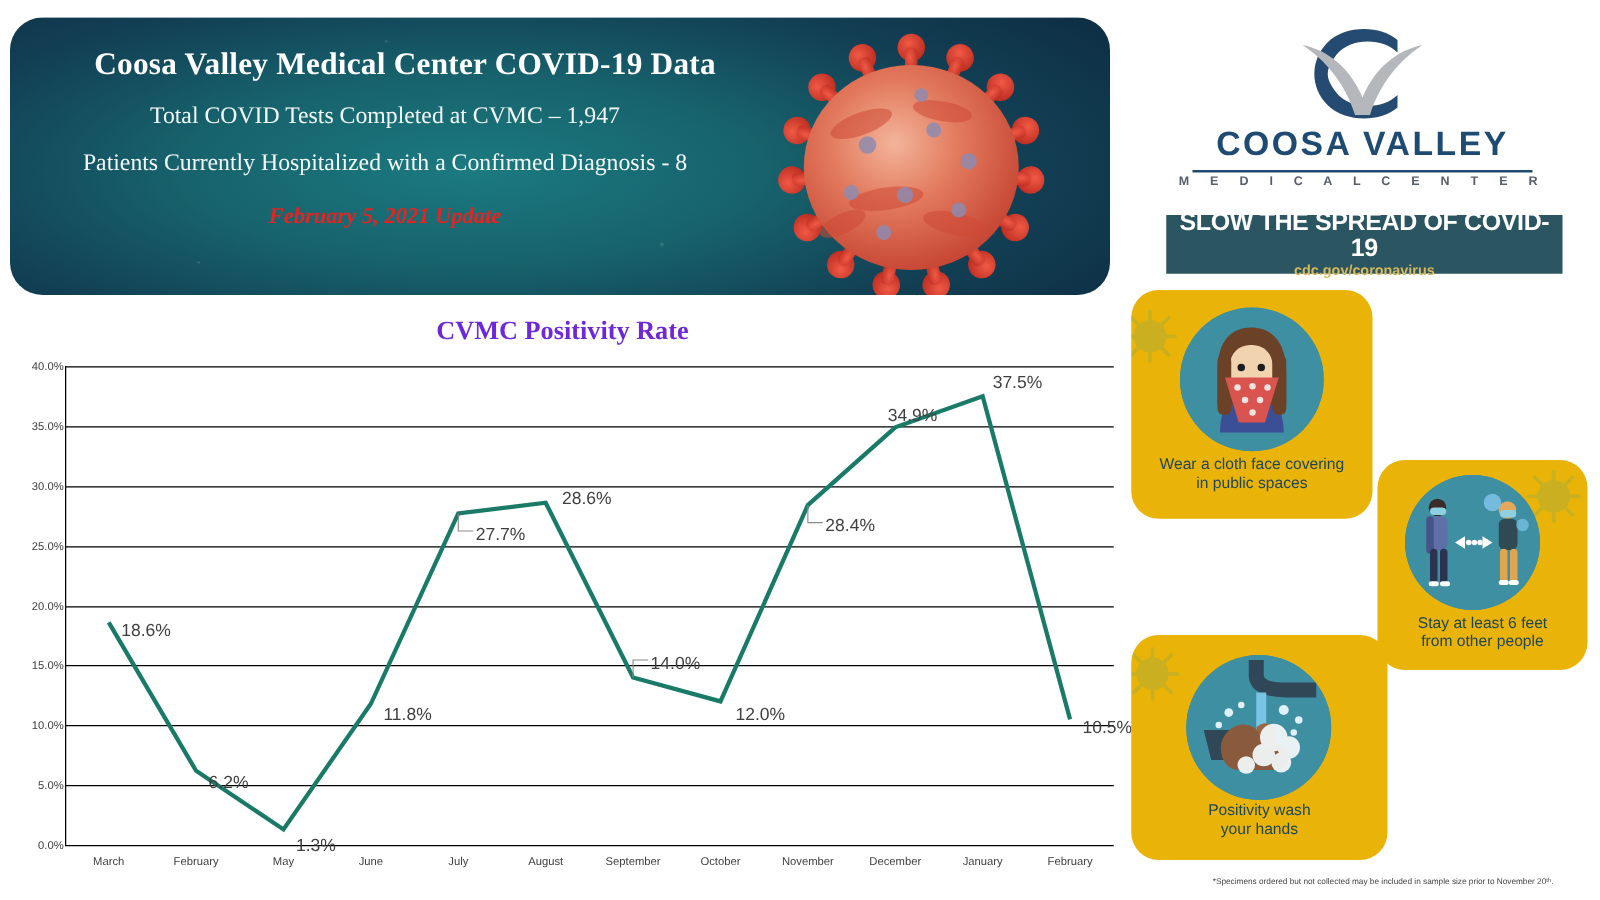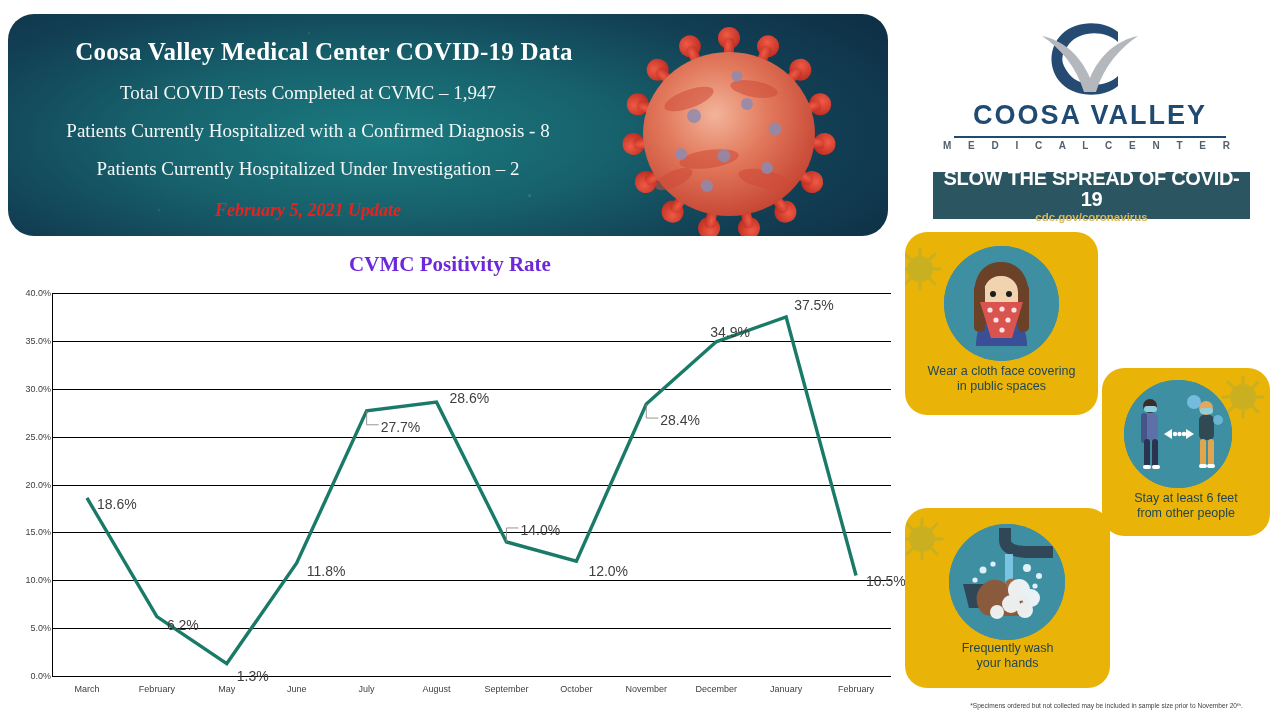--- a/index.html
+++ b/index.html
@@ -81,21 +81,20 @@
     <div class="speck" style="left:70px;top:30px;width:3px;height:3px;"></div>
     <div class="speck" style="left:300px;top:18px;width:2px;height:2px;"></div>
     <div class="speck" style="left:520px;top:180px;width:3px;height:3px;"></div>
     <div class="speck" style="left:150px;top:195px;width:2px;height:2px;"></div>
     <div class="speck" style="left:760px;top:40px;width:3px;height:3px;"></div>
 
     <div id="banner-text">
       <div id="banner-title">Coosa Valley Medical Center COVID-19 Data</div>
       <div class="banner-line">Total COVID Tests Completed at CVMC – 1,947</div>
       <div class="banner-line">Patients Currently Hospitalized with a Confirmed Diagnosis - 8</div>
-      <div class="banner-line">Patients Currently Hospitalized Under Investigation – 2</div>
       <div id="banner-date">February 5, 2021 Update</div>
     </div>
 
     <div id="virus-wrap">
       <svg id="virus" viewBox="0 0 250 212">
         <defs>
           <radialGradient id="vbody" cx="42%" cy="38%" r="68%">
             <stop offset="0%" stop-color="#f3b49a"></stop>
             <stop offset="45%" stop-color="#e2795c"></stop>
             <stop offset="100%" stop-color="#c3402f"></stop>
@@ -420,19 +419,19 @@
           <circle cx="34" cy="46" r="3.5"></circle>
             <circle cx="44" cy="40" r="2.6"></circle>
           <circle cx="78" cy="44" r="4"></circle>
             <circle cx="90" cy="52" r="3"></circle>
           <circle cx="26" cy="56" r="2.6"></circle>
             <circle cx="86" cy="62" r="2.6"></circle>
         </g>
       </g>
     </svg>
     <div class="card-text" style="top:133px;">
-      <span>Frequently wash</span><br>
+      <span>Positivity wash</span><br>
       <span>your hands</span>
     </div>
   </div>
 
   <div id="footnote">*Specimens ordered but not collected may be included in sample size prior to November 20ᵗʰ.</div>
 </div>
 
 </body></html>

